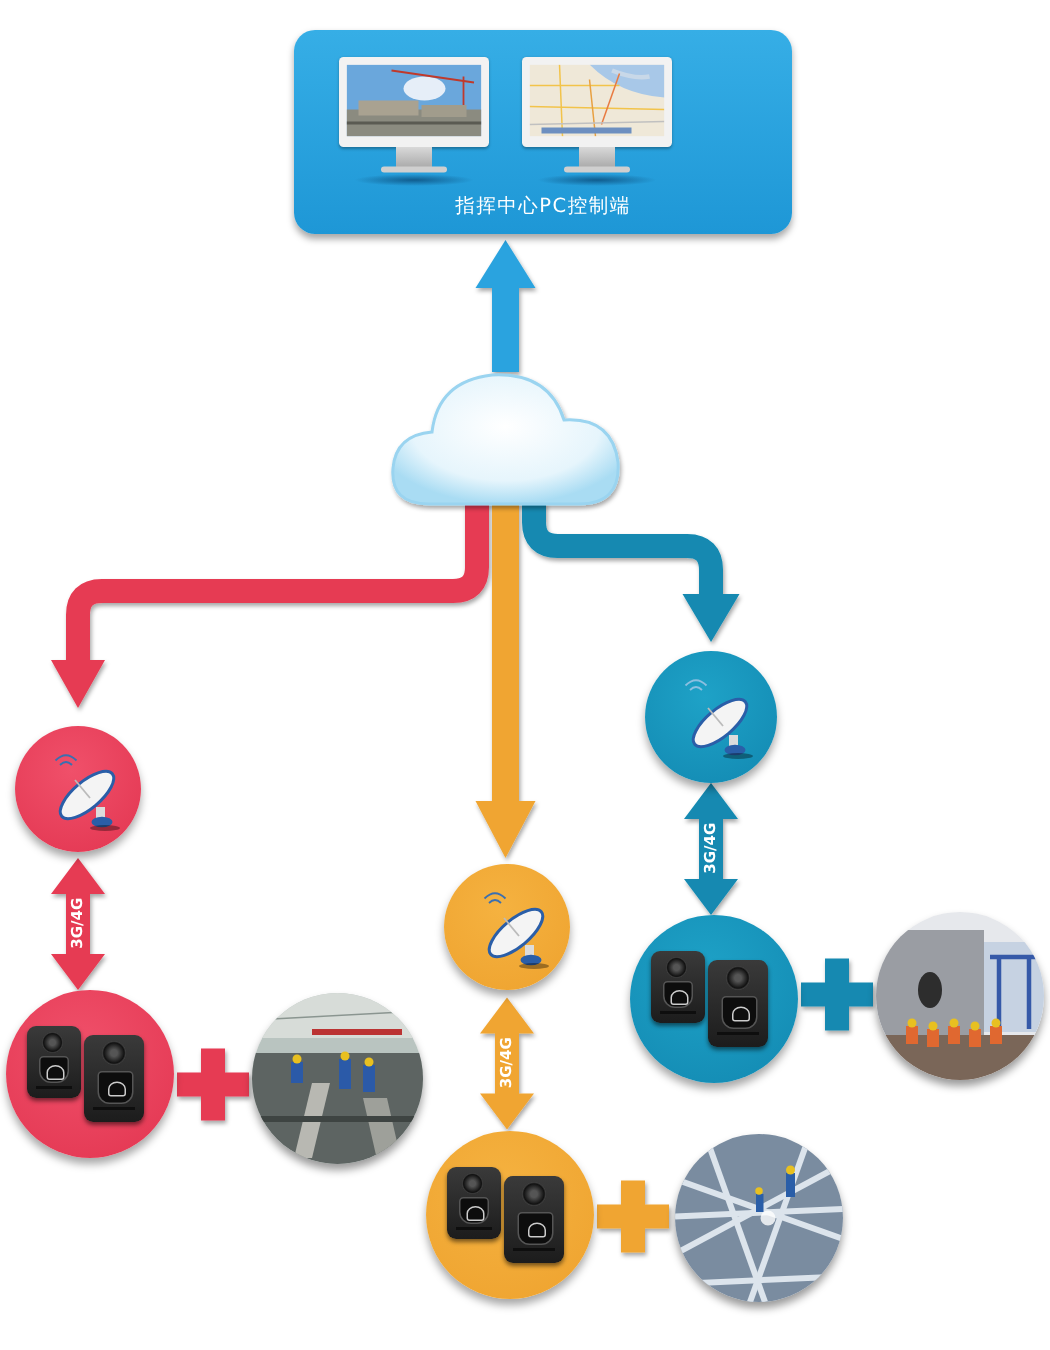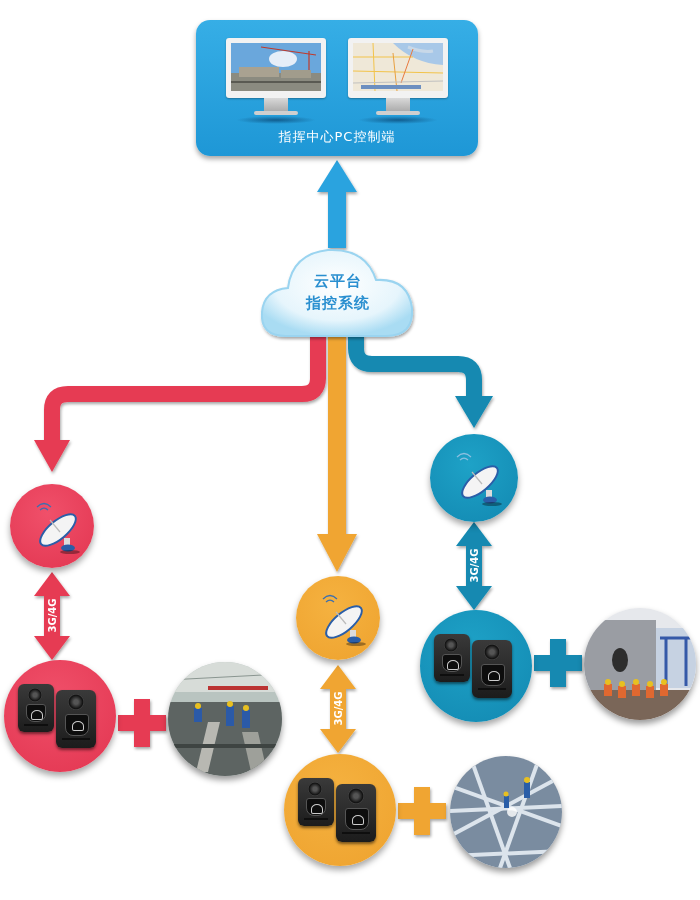--- a/index.html
+++ b/index.html
@@ -1,21 +1,21 @@
 <!DOCTYPE html>
 <html><head>
 <meta charset="utf-8">
 <style>
   html, body { margin: 0; padding: 0; background: #ffffff; }
   body { width: 700px; height: 900px; position: relative; overflow: hidden;
          font-family: "DejaVu Sans", "Liberation Sans", sans-serif; }
   .abs { position: absolute; }
 
   
-  #command-center { left: 196px; top: 20px; width: 282px; height: 136px;
+  #command-center { left: 196px; top: 20px; width: 332px; height: 136px;
     background: linear-gradient(#36aee6, #1e97d6); border-radius: 14px;
     box-shadow: 0 3px 5px rgba(0,0,0,0.35); }
   .monitor { position: absolute; top: 18px; width: 100px; height: 88px; }
   .monitor .screen { position: absolute; left: 0; top: 0; width: 100px; height: 60px;
     background: #f2f2f2; border-radius: 3px; box-shadow: 0 1px 2px rgba(0,0,0,0.3); }
   .monitor .screen-inner { position: absolute; left: 5px; top: 5px; width: 90px; height: 48px; overflow: hidden; }
   .monitor .stand { position: absolute; left: 38px; top: 60px; width: 24px; height: 14px;
     background: linear-gradient(#d9d9d9, #a9a9a9); }
   .monitor .base { position: absolute; left: 28px; top: 73px; width: 44px; height: 4px;
     background: #cfcfcf; border-radius: 2px; }
@@ -152,24 +152,20 @@
   <svg width="160" height="110" style="position:absolute;left:0;top:0">
     <defs>
       <radialGradient id="cg" cx="50%" cy="40%" r="60%">
         <stop offset="0%" stop-color="#ffffff"></stop>
         <stop offset="70%" stop-color="#e6f5fc"></stop>
         <stop offset="100%" stop-color="#a9dcf3"></stop>
       </radialGradient>
     </defs>
     <path d="M 28 104 Q 2 104 4 80 Q 6 58 30 56 Q 34 22 70 18 Q 108 16 118 48 Q 150 46 154 76 Q 156 104 128 104 Z" fill="url(#cg)" stroke="#9ad4f0" stroke-width="2" filter="url(#sh)"></path>
   </svg>
-  <div id="cloud-text">
-    <div>云平台</div>
-    <div>指控系统</div>
-  </div>
 </div>
 
 <div class="node red" style="left:10px;top:484px;width:84px;height:84px">
   <svg width="84" height="84">
     <path d="M30 26 Q 34 22 38 26" stroke="#3a6fb0" stroke-width="1.2" fill="none"></path>
     <path d="M27 23 Q 34 16 41 23" stroke="#3a6fb0" stroke-width="1.2" fill="none"></path>
     <ellipse cx="48" cy="46" rx="22" ry="9" transform="rotate(-40 48 46)" fill="#f4f4f4" stroke="#2a5ea8" stroke-width="2"></ellipse>
     <line x1="40" y1="36" x2="50" y2="48" stroke="#bbb" stroke-width="1.2"></line>
     <rect x="54" y="54" width="6" height="8" fill="#dcdcdc"></rect>
     <ellipse cx="58" cy="64" rx="7" ry="3.5" fill="#2a5ea8"></ellipse>

